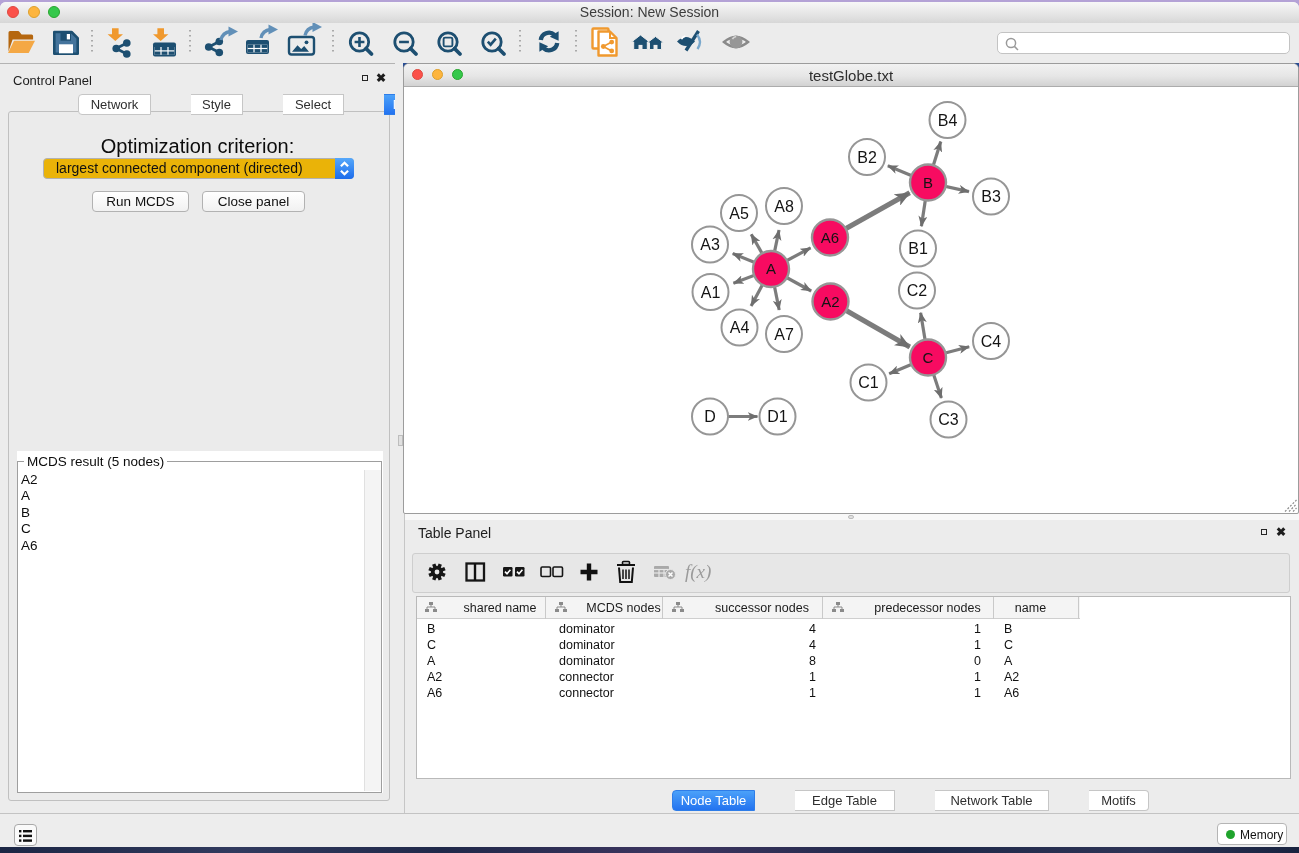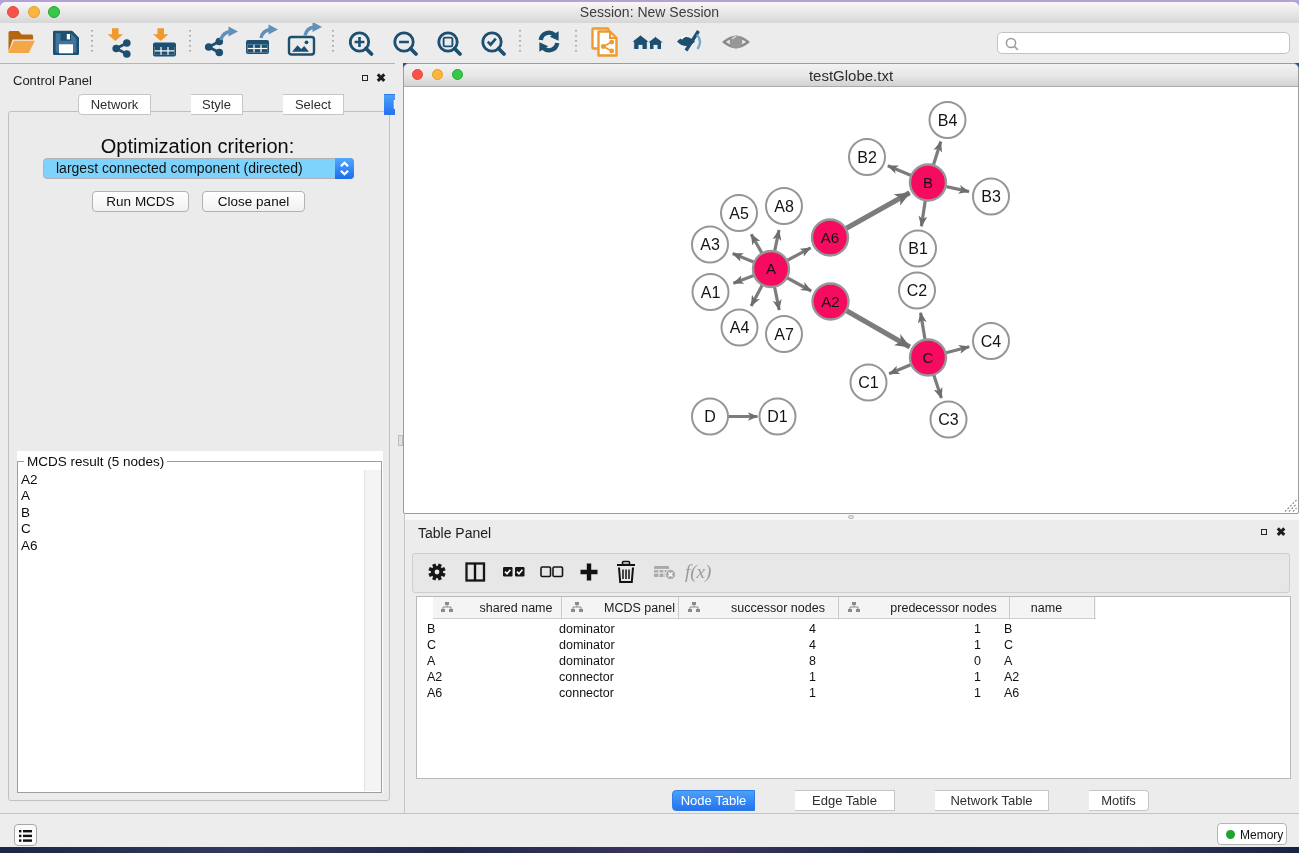--- a/index.html
+++ b/index.html
@@ -15,42 +15,42 @@
 #cptitle { left:13px; top:8px; font-size:13px; color:#1d1d1d; }
 .wmax { position:absolute; width:5.5px; height:5.5px; border:1.5px solid #252525; }
 .wclose { position:absolute; font-size:12px; font-weight:bold; color:#1d1d1d; }
 #cpbox { left:8px; top:46px; width:382px; height:690px; background:#ebebeb; border:1px solid #c0c0c0; border-radius:3px; }
 .tabrow { position:absolute; display:flex; height:21px;gap:40px; }
 .tab { height:21px; background:#fff; border:1px solid #c6c6c6; border-left:none; font-size:13px; color:#2e2e2e; text-align:center; line-height:19px; }
 .tab.first { border-left:1px solid #c6c6c6; border-radius:4px 0 0 4px; }
 .tab.last { border-radius:0 4px 4px 0; }
 .tab.sel { background:linear-gradient(180deg,#4ba1f9,#2373f0); color:#fff; border-color:#2e7de8; }
 #optlabel { left:0; top:70px; width:395px; text-align:center; font-size:20px; color:#0c0c0c; }
-#combo { left:43px; top:93px; width:311px; height:21px; background:#7dd3fc; border:1px solid #b2b2b2; border-radius:4px; font-size:14px; color:#111; line-height:19px; padding-left:12px; }
+#combo { left:43px; top:93px; width:311px; height:21px; background:#eab308; border:1px solid #b2b2b2; border-radius:4px; font-size:14px; color:#111; line-height:19px; padding-left:12px; }
 #combostep { right:-1px; top:-1px; width:19px; height:21px; background:linear-gradient(180deg,#56a8fa,#1c6cec); border-radius:0 4px 4px 0; }
 .btn { position:absolute; height:21px; background:linear-gradient(180deg,#ffffff,#f1f1f1); border:1px solid #b2b2b2; border-radius:4px; font-size:13.5px; color:#111; text-align:center; line-height:19px; }
 #runbtn { left:92px; top:126px; width:97px; }
 #closebtn { left:202px; top:126px; width:103px; }
 #gwhite { left:17px; top:386px; width:366px; height:342px; background:#fff; }
 #groupbox { left:17px; top:396px; width:365px; height:332px; border:1px solid #9e9e9e; }
 #gscroll { left:364px; top:405px; width:17px; height:321px; background:#f4f4f4; border-left:1px solid #e0e0e0; }
 #grouplabel { left:24px; top:389px; background:#fff; padding:0 3px; font-size:13.5px; color:#0c0c0c; }
 #glist { left:21px; top:406.7px; font-size:13.5px; color:#0c0c0c; line-height:16.55px; }
 #rightgap { left:395px; top:61px; width:8px; height:747px; background:#ececec; }
 .bluenotch { position:absolute; width:6px; height:6px; background:#2b4f94; }
 #netwin { left:403px; top:61px; width:896px; height:451px; background:#fff; border:1px solid #9c9c9c; border-radius:6px 6px 2px 2px; }
 #nwtitle { position:absolute; left:0; top:0; width:894px; height:23px; background:linear-gradient(180deg,#f2f2f2,#e6e6e6 55%,#d2d2d2); border-bottom:1px solid #acacac; border-radius:5px 5px 0 0; }
 #nwtext { width:100%; text-align:center; top:3px; font-size:15px; color:#2e2e2e; }
 #graphsvg { left:404px; top:85px; }
 .handle { position:absolute; background:#e0e0e0; border:1px solid #bdbdbd; }
 #tpanel { left:404px; top:512px; width:895px; height:299px; background:#ececec; border-left:1px solid #c6c6c6; }
 #tptitle { left:13px; top:11px; font-size:14px; color:#1d1d1d; }
 #tptools { left:7px; top:39px; width:878px; height:40px; background:#e7e7e7; border:1px solid #cecece; border-radius:3px; }
 #ttable { left:11px; top:82px; width:875px; height:183px; background:#fff; border:1px solid #b9b9b9; }
-#thead { position:absolute; left:16px; top:0; width:663px; height:22px; background:#f4f4f4; border-bottom:1px solid #cfcfcf; }
+#thead { position:absolute; left:0; top:0; width:663px; height:22px; background:#f4f4f4; border-bottom:1px solid #cfcfcf; }
 .hsep { position:absolute; top:0; width:1px; height:22px; background:#c9c9c9; }
 .hcell { position:absolute; top:0; height:22px; font-size:12.5px; color:#1b1b1b; }
 .hicon { position:absolute; top:5px; }
 .htext { position:absolute; top:4px; width:100%; text-align:center; }
 .trow { position:absolute; font-size:12.5px; color:#111; }
 .tnum { position:absolute; font-size:12.5px; color:#111; text-align:right; }
 #ttabs { left:267px; top:276px; }
 #statusbar { left:0; top:811px; width:1299px; height:34px; background:#ededed; border-top:1px solid #c3c3c3; }
 #listbtn { left:14px; top:10px; width:23px; height:22px; background:#fafafa; border:1px solid #a9a9a9; border-radius:4px; }
 #membtn { left:1217px; top:9px; width:70px; height:22px; background:#fff; border:1px solid #b5b5b5; border-radius:4px; font-size:12px; color:#111; }
@@ -332,21 +332,21 @@
           </div>
           <div class="hcell" style="left:130px;width:117px;">
             <div class="hicon" style="left:8px;"><svg width="12" height="11" style="flex:none">
                 <g fill="#8a8a8a">
                   <rect x="4" y="0" width="4" height="3"></rect>
                   <rect x="0" y="7" width="4" height="3"></rect>
                   <rect x="8" y="7" width="4" height="3"></rect>
                 </g>
                 <path d="M6,3 V5 M2,7 V5 H10 V7" stroke="#8a8a8a" stroke-width="1" fill="none"></path>
               </svg></div>
-            <div class="htext" style="left:18px;">MCDS panel</div>
+            <div class="htext" style="left:18px;">MCDS nodes</div>
           </div>
           <div class="hcell" style="left:247px;width:160px;">
             <div class="hicon" style="left:8px;"><svg width="12" height="11" style="flex:none">
                 <g fill="#8a8a8a">
                   <rect x="4" y="0" width="4" height="3"></rect>
                   <rect x="0" y="7" width="4" height="3"></rect>
                   <rect x="8" y="7" width="4" height="3"></rect>
                 </g>
                 <path d="M6,3 V5 M2,7 V5 H10 V7" stroke="#8a8a8a" stroke-width="1" fill="none"></path>
               </svg></div>

